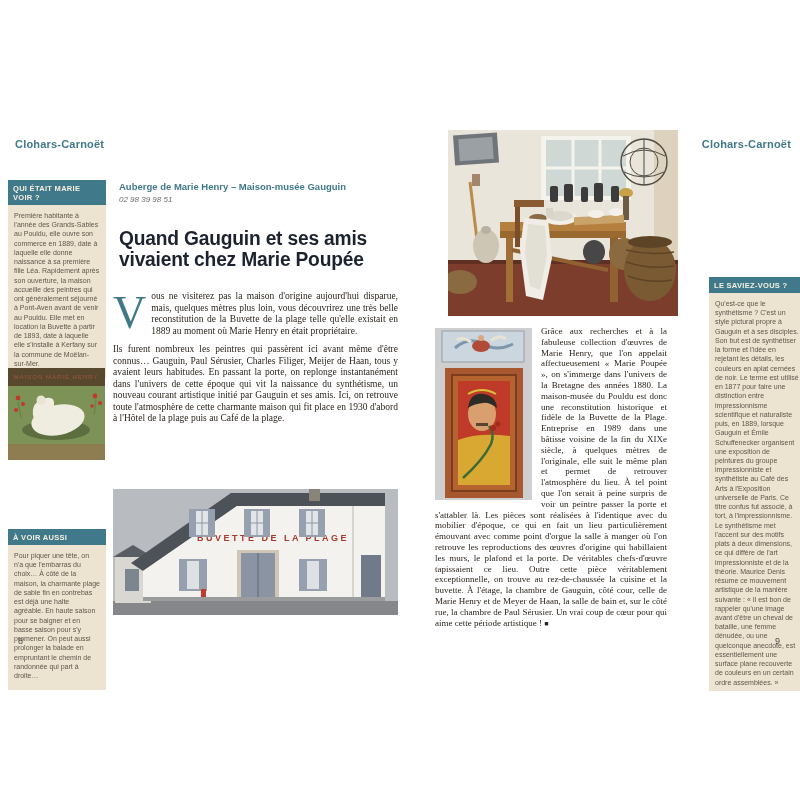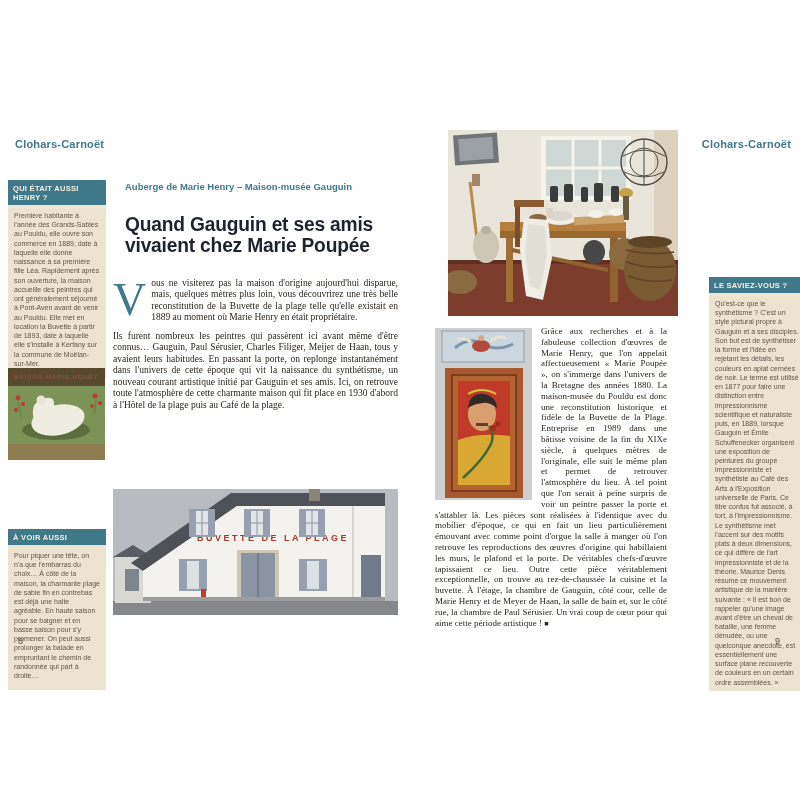--- a/index.html
+++ b/index.html
@@ -49,21 +49,21 @@
   svg text{font-family:"Liberation Sans",sans-serif;}
 </style>
 </head>
 <body>
 
 <div id="canvas">
 
   <div class="abs teal-head" style="left:15px;top:138px;">Clohars-Carnoët</div>
 
   <div class="abs sidebar-box" style="left:8px;top:180px;">
-    <div class="box-title">QUI ÉTAIT AUSSI HENRY ?</div>
+    <div class="box-title">QUI ÉTAIT MARIE VOIR ?</div>
     <div class="box-body">Première habitante à l'année des Grands-Sables au Pouldu, elle ouvre son commerce en 1889, date à laquelle elle donne naissance à sa première fille Léa. Rapidement après son ouverture, la maison accueille des peintres qui ont généralement séjourné à Pont-Aven avant de venir au Pouldu. Elle met en location la Buvette à partir de 1893, date à laquelle elle s'installe à Kerfany sur la commune de Moëlan-sur-Mer.</div>
   </div>
 
   <svg class="abs photo" style="left:8px;top:368px;" width="97" height="92" viewBox="0 0 97 92">
     <rect width="97" height="92" fill="#7c9256"></rect>
     <rect width="97" height="18" fill="#57482e"></rect>
     <text x="48" y="11" font-size="6" fill="#b0543f" text-anchor="middle" opacity="0.85" letter-spacing="1">MAISON MARIE HENRY</text>
     <rect y="76" width="97" height="16" fill="#8f7d52"></rect>
     <ellipse cx="48" cy="62" rx="34" ry="10" fill="#5d6e3e"></ellipse>
     <g>
@@ -83,23 +83,24 @@
   </svg>
 
   <div class="abs sidebar-box" style="left:8px;top:493px;margin-top:36px;">
     <div class="box-title">À VOIR AUSSI</div>
     <div class="box-body">Pour piquer une tête, on n'a que l'embarras du choix… À côté de la maison, la charmante plage de sable fin en contrebas est déjà une halte agréable. En haute saison pour se baigner et en basse saison pour s'y promener. On peut aussi prolonger la balade en empruntant le chemin de randonnée qui part à droite…</div>
   </div>
 
   <div class="abs pagenum" style="left:18px;top:636px;">8</div>
 
   <div class="abs" style="left:113px;top:181px;width:285px;">
-    <div style="margin-left:12px;">
+    <div style="margin-left:6px;">
       <div class="kicker">Auberge de Marie Henry – Maison-musée Gauguin</div>
       <div class="address">
+        <div>02 98 39 98 51</div>
       </div>
       <div class="big-title" style="margin-top:22px;">
         <div>Quand Gauguin et ses amis</div>
         <div>vivaient chez Marie Poupée</div>
       </div>
     </div>
     <div class="body-copy" style="margin-top:21px;">
       <p>
         <span class="dropcap">V</span><span>ous ne visiterez pas la maison d'origine aujourd'hui disparue, mais, quelques mètres plus loin, vous découvrirez une très belle reconstitution de la Buvette de la plage telle qu'elle existait en 1889 au moment où Marie Henry en était propriétaire.</span>
       </p>

